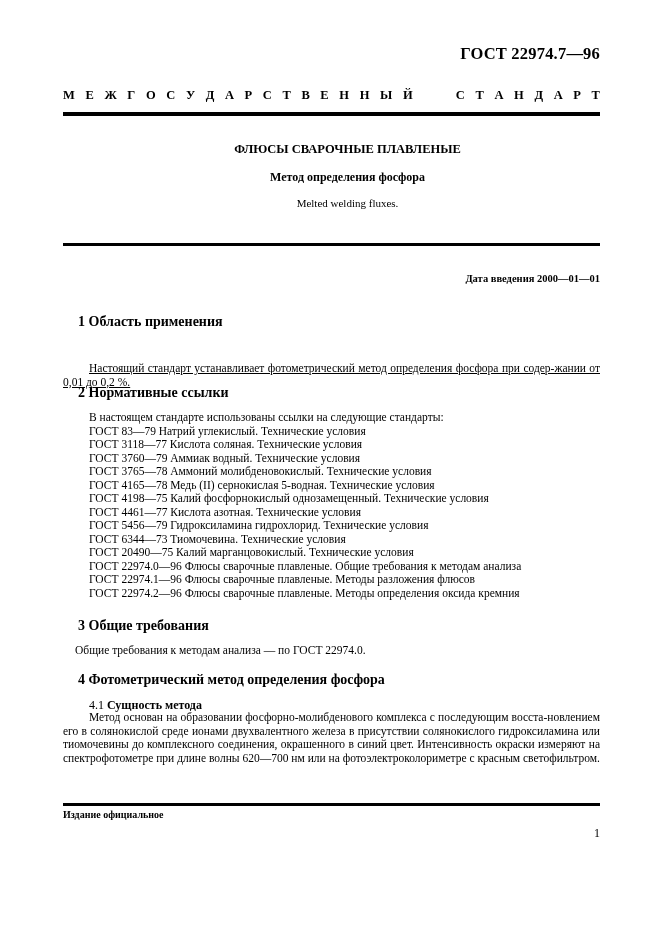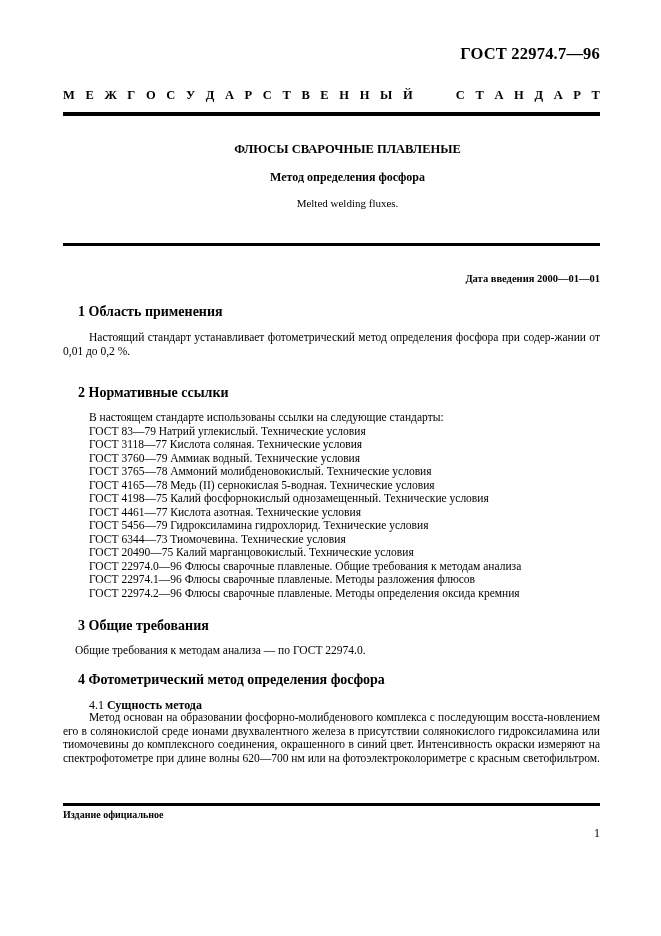--- a/index.html
+++ b/index.html
@@ -71,22 +71,22 @@
   <div class="abs center title">ФЛЮСЫ СВАРОЧНЫЕ ПЛАВЛЕНЫЕ</div>
   <div class="abs center subtitle">Метод определения фосфора</div>
   <div class="abs center en">
     <div>Melted welding fluxes.</div>
   </div>
 
   <div class="abs rule rule-mid"></div>
 
   <div class="abs date">Дата введения 2000—01—01</div>
 
-  <div class="abs h" style="top:304px;">1  Область применения</div>
-  <div class="abs txt para" style="top:331px;">Настоящий стандарт устанавливает фотометрический метод определения фосфора при содер-жании от 0,01 до 0,2 %.</div>
+  <div class="abs h" style="top:314px;">1  Область применения</div>
+  <div class="abs txt para" style="top:362px;text-decoration:underline;">Настоящий стандарт устанавливает фотометрический метод определения фосфора при содер-жании от 0,01 до 0,2 %.</div>
 
   <div class="abs h" style="top:385px;">2  Нормативные ссылки</div>
   <div class="abs txt" style="top:411px; left:26px;">
     <div class="ref-line">В настоящем стандарте использованы ссылки на следующие стандарты:</div>
     <div class="ref-line">ГОСТ 83—79  Натрий углекислый. Технические условия</div>
     <div class="ref-line">ГОСТ 3118—77  Кислота соляная. Технические условия</div>
     <div class="ref-line">ГОСТ 3760—79  Аммиак водный. Технические условия</div>
     <div class="ref-line">ГОСТ 3765—78  Аммоний молибденовокислый. Технические условия</div>
     <div class="ref-line">ГОСТ 4165—78  Медь (II) сернокислая 5-водная. Технические условия</div>
     <div class="ref-line">ГОСТ 4198—75  Калий фосфорнокислый однозамещенный. Технические условия</div>

